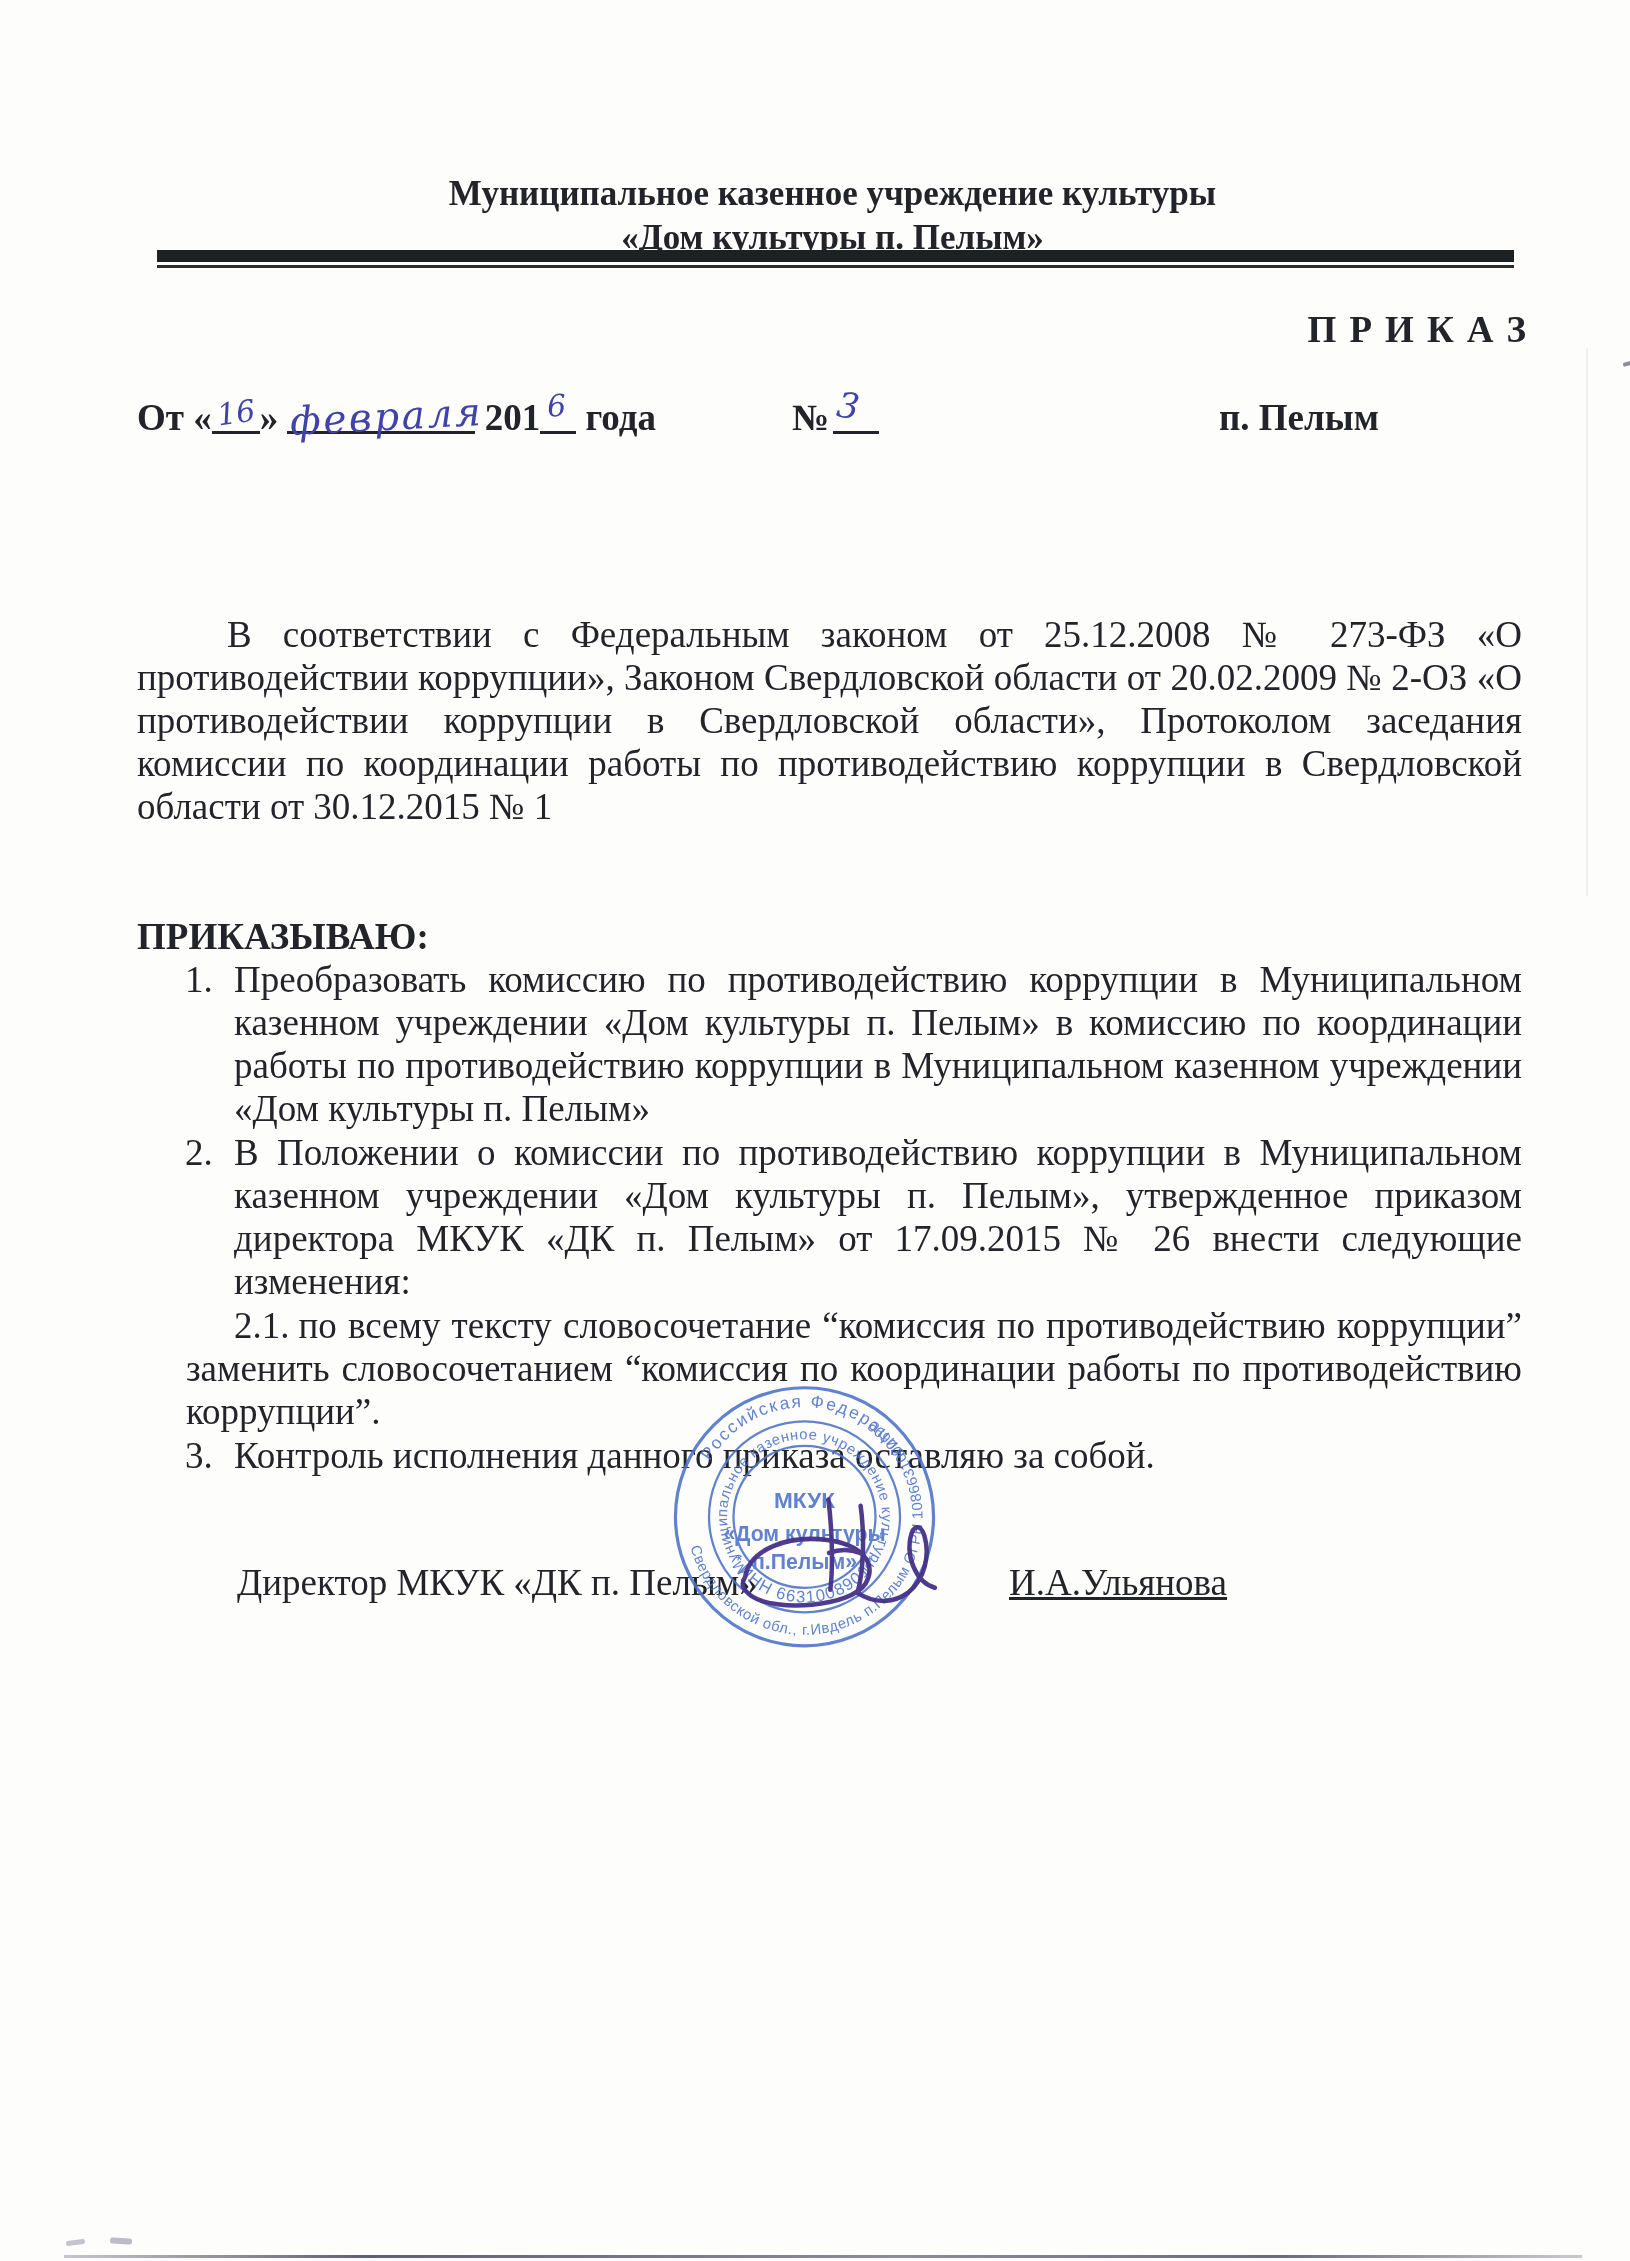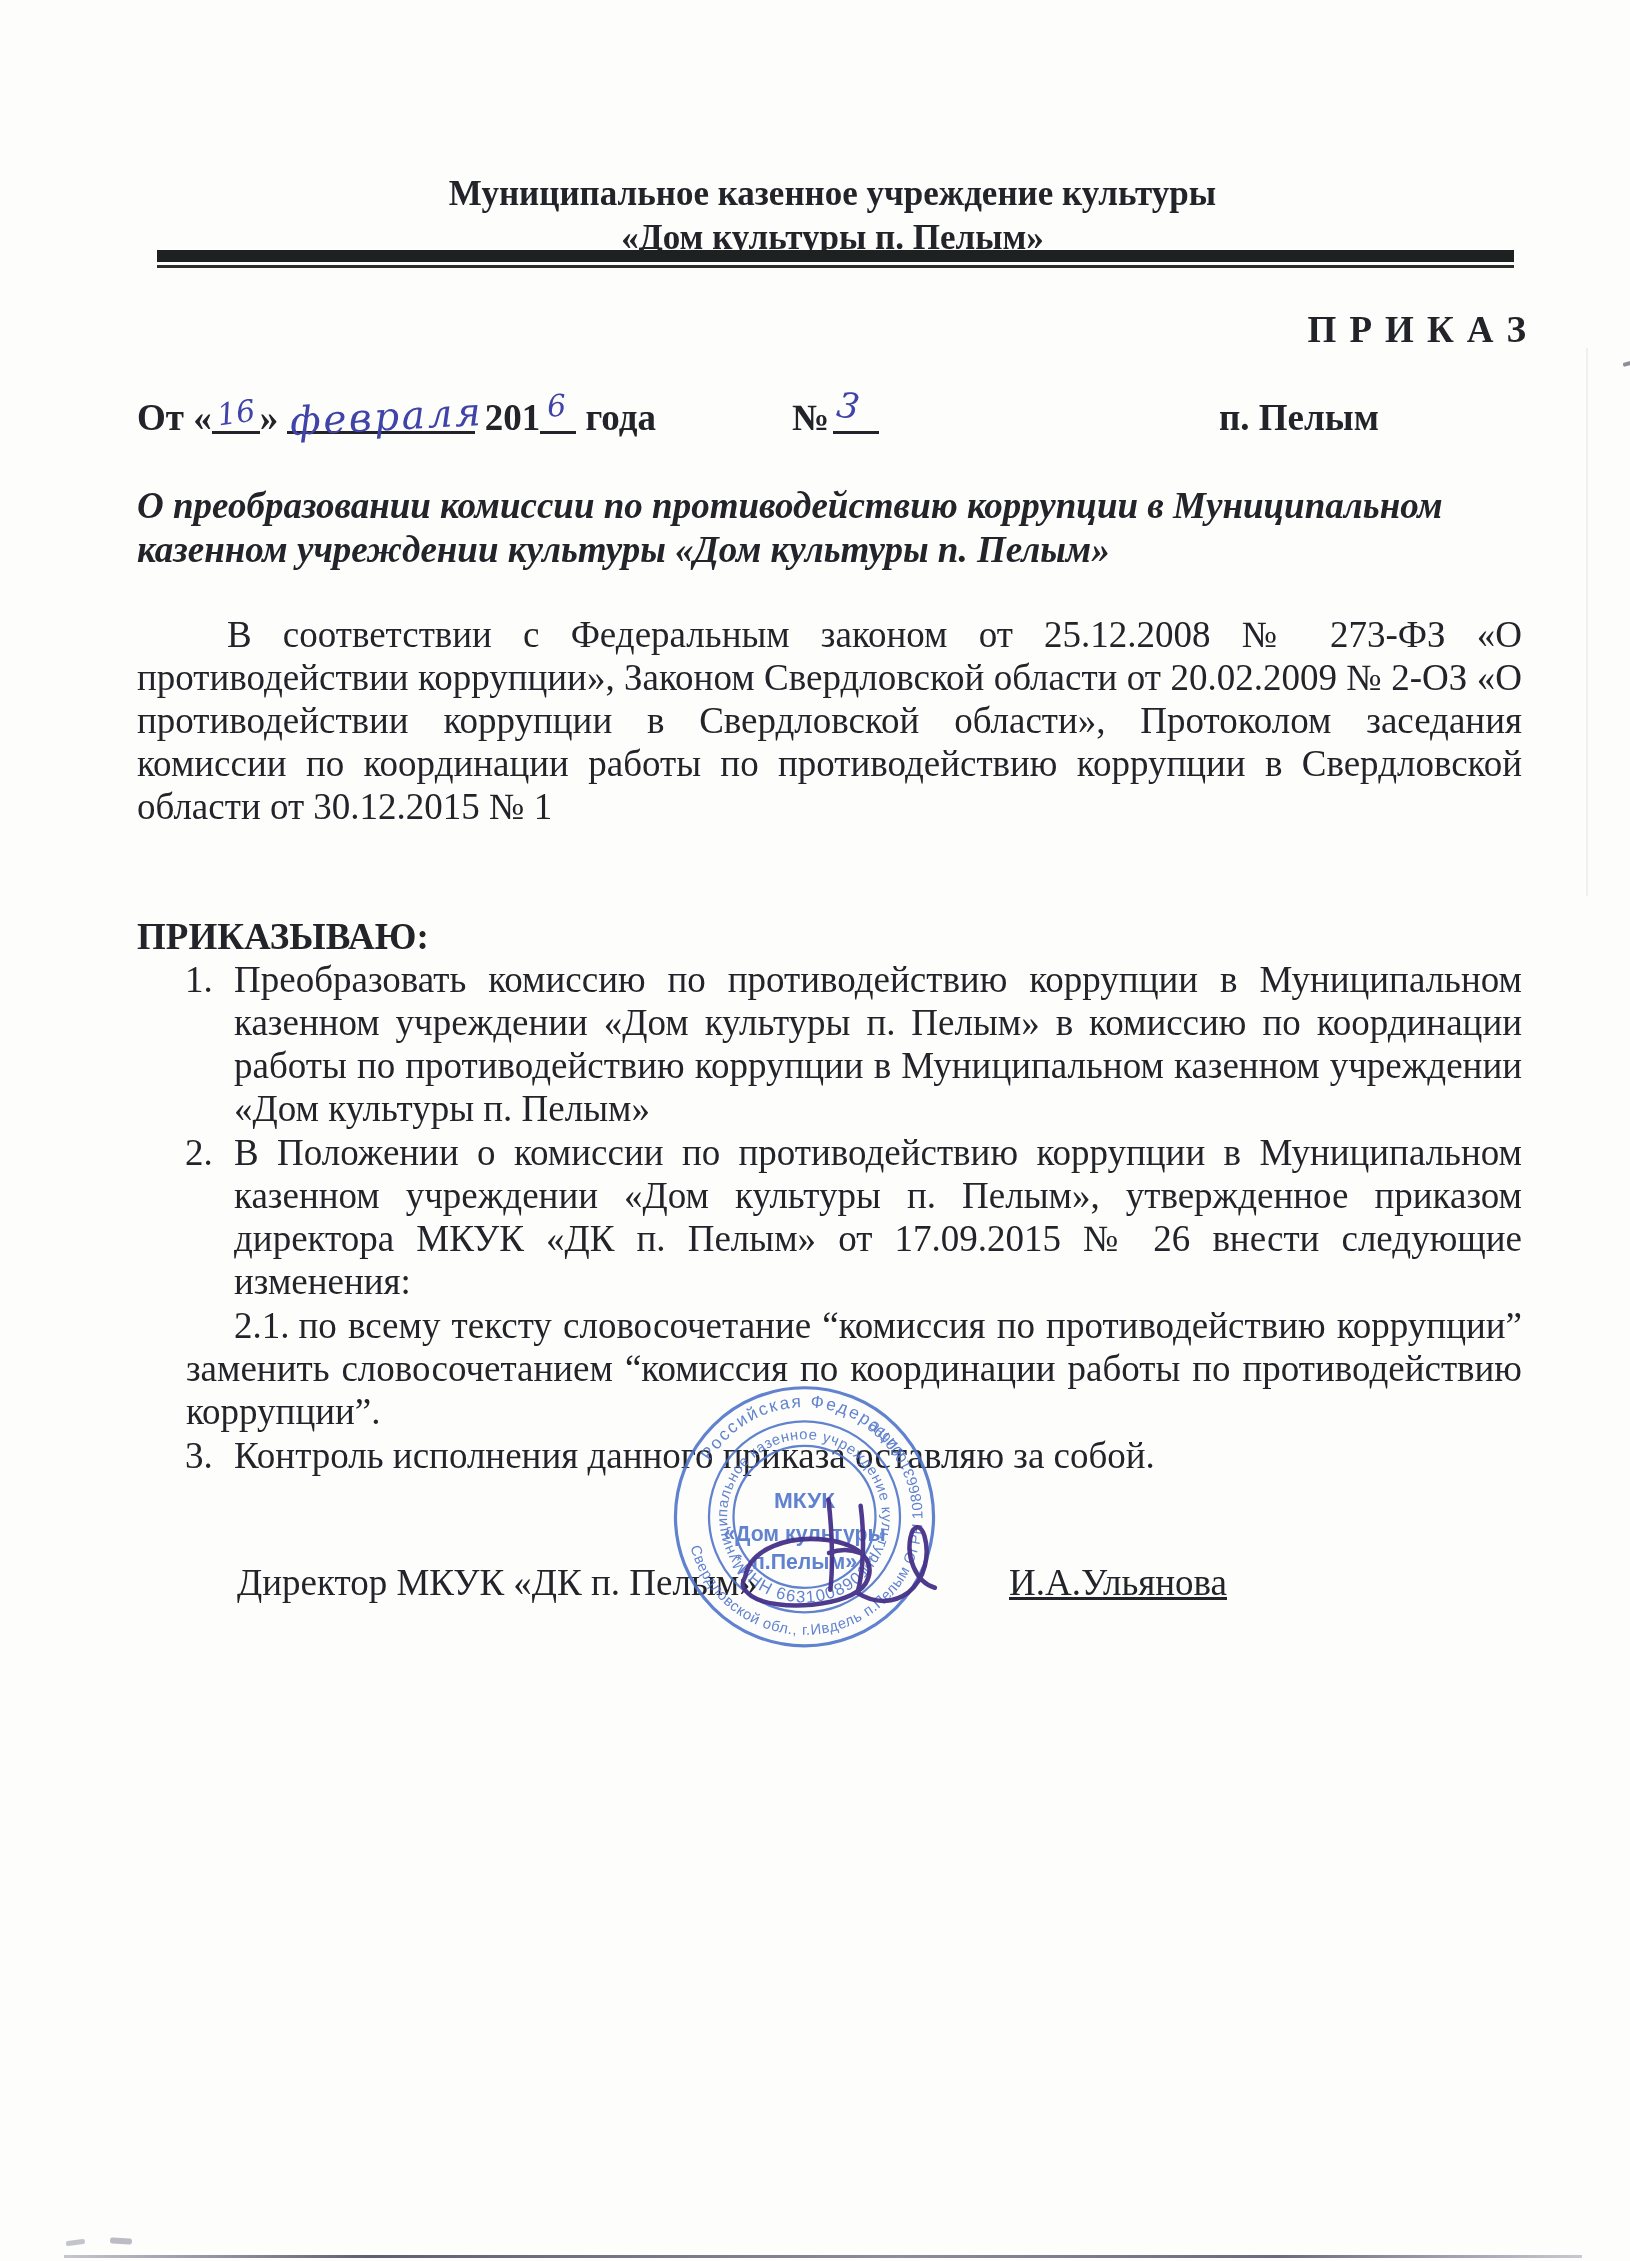--- a/index.html
+++ b/index.html
@@ -105,21 +105,20 @@
   </div>
 
   <div class="doc-title">П Р И К А З</div>
 
   <div class="date-row">
     <span><span>От «</span><span class="blank blank-day"><span class="hw hw-day">16</span></span><span>»</span><span> </span><span class="blank blank-month"><span class="hw hw-month">февраля</span></span><span> </span><span>201</span><span class="blank blank-year"><span class="hw hw-year">6</span></span><span> </span><span>года</span></span>
     <span class="num-group"><span>№</span><span class="blank blank-num"><span class="hw hw-num">3</span></span></span>
     <span class="place">п. Пелым</span>
   </div>
 
-  <div class="subject">О преобразовании комиссии по противодействию коррупции в Муниципальном казенном учреждении культуры «Дом культуры п. Пелым»</div>
 
   <div class="intro">В соответствии с Федеральным законом от 25.12.2008 № 273-ФЗ «О противодействии коррупции», Законом Свердловской области от 20.02.2009  № 2-ОЗ «О противодействии коррупции в Свердловской области», Протоколом заседания комиссии по координации работы по противодействию коррупции в Свердловской области от 30.12.2015 № 1</div>
 
   <div class="order-heading">ПРИКАЗЫВАЮ:</div>
 
   <div class="list-item item-1">
     <span class="num">1.</span>
     <span>Преобразовать комиссию по противодействию коррупции в Муниципальном казенном учреждении «Дом культуры п. Пелым» в комиссию по координации работы по противодействию коррупции в Муниципальном казенном учреждении «Дом культуры п. Пелым»</span>
   </div>
   <div class="list-item item-2">

